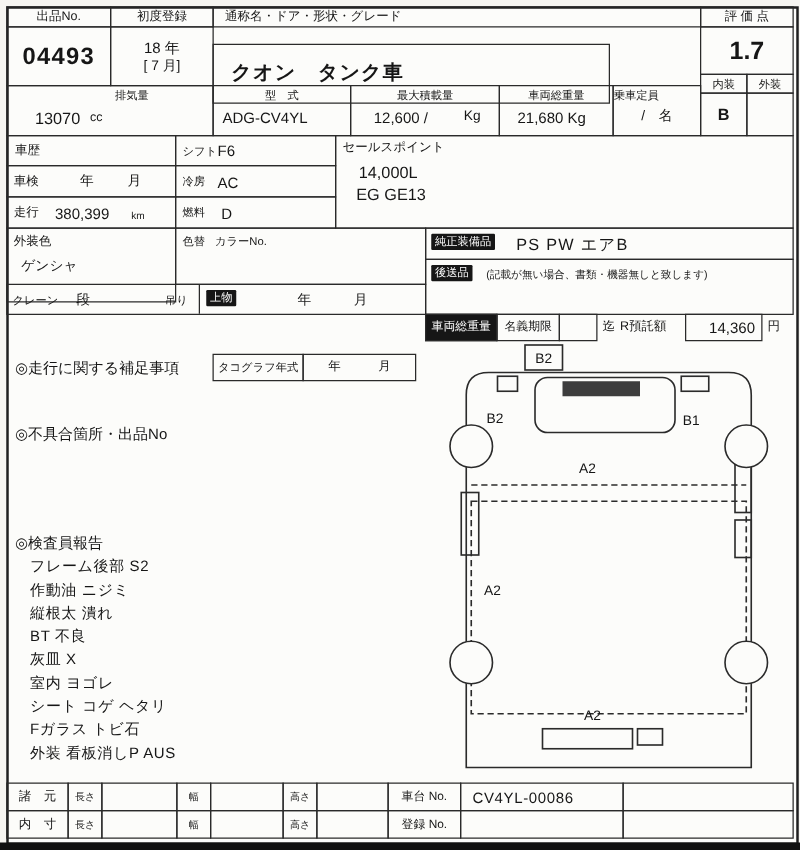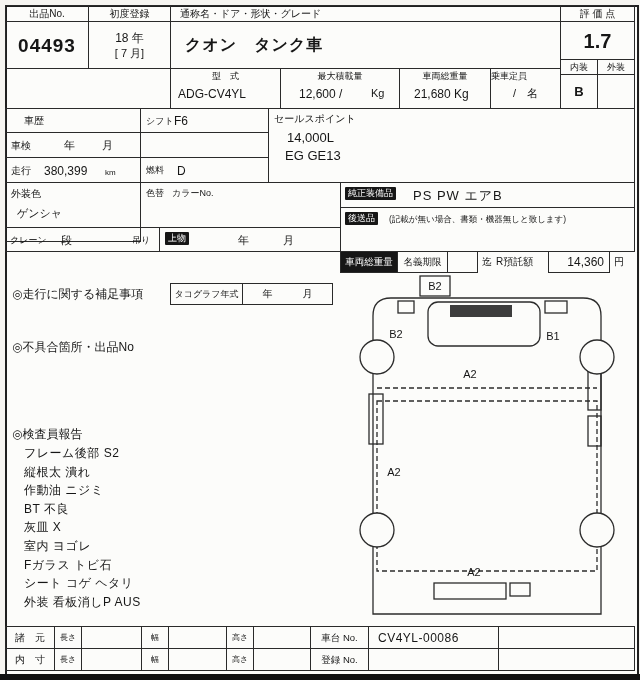--- a/index.html
+++ b/index.html
@@ -3,21 +3,21 @@
 <meta charset="utf-8">
 <style>
   html,body{margin:0;padding:0}
   body{width:640px;height:680px;background:#cfcfcb}
   .sheet{position:relative;width:640px;height:680px;background:#f6f5f1;
          font-family:"Liberation Sans","DejaVu Sans",sans-serif;color:#161616;overflow:hidden}
   .frame{position:absolute;left:5px;top:5px;width:630px;height:667px;
          border:2px solid #1f1f1f;background:#fcfcfa}
   .cell{position:absolute;border:1px solid #2a2a2a;display:flex;align-items:center;
         justify-content:center;font-size:10px;line-height:1;box-sizing:border-box}
-  .cell.left{justify-content:flex-start;padding-left:18px}
+  .cell.left{justify-content:flex-start;padding-left:6px}
   .cell.rel{display:block}
   .cell.col{flex-direction:column;gap:4px}
   .cell.rel>span{position:absolute;white-space:nowrap;line-height:1}
   .txt{position:absolute;white-space:nowrap;line-height:1}
   .tag{background:#161616;color:#fff;padding:2px 3px;border-radius:1px;font-size:9px}
   .blackcell{background:#161616;color:#fff}
   .big{font-size:19px;font-weight:bold;letter-spacing:1px}
   .note-item{font-size:12px;line-height:18.6px;letter-spacing:.5px;white-space:nowrap}
   .diagram{position:absolute}
   .strip{position:absolute;background:#111}
@@ -31,27 +31,32 @@
   <div class="cell" style="left:5px;top:5px;width:84px;height:17px">出品No.</div>
   <div class="cell" style="left:88px;top:5px;width:83px;height:17px">初度登録</div>
   <div class="cell left" style="left:170px;top:5px;width:391px;height:17px;padding-left:9px">通称名・ドア・形状・グレード</div>
   <div class="cell" style="left:560px;top:5px;width:75px;height:17px">評 価 点</div>
 
   <div class="cell big" style="left:5px;top:21px;width:84px;height:48px">04493</div>
   <div class="cell col" style="left:88px;top:21px;width:83px;height:48px">
     <span style="font-size:12px">18 年</span>
     <span style="font-size:11px">[ 7 月]</span>
   </div>
-  <div class="cell left" style="left:170px;top:21px;width:391px;height:48px;padding-left:14px;font-size:16px;font-weight:bold;letter-spacing:1px">クオン　タンク車</div>
+  <div class="cell left" style="left:170px;top:35px;width:318px;height:48px;padding-left:14px;font-size:16px;font-weight:bold;letter-spacing:1px">クオン　タンク車</div>
   <div class="cell" style="left:560px;top:21px;width:75px;height:39px;font-size:20px;font-weight:bold">1.7</div>
   <div class="cell" style="left:560px;top:59px;width:38px;height:16px;font-size:9px">内装</div>
   <div class="cell" style="left:597px;top:59px;width:38px;height:16px;font-size:9px">外装</div>
   <div class="cell" style="left:560px;top:74px;width:38px;height:35px;font-size:13px;font-weight:bold">B</div>
   <div class="cell" style="left:597px;top:74px;width:38px;height:35px"></div>
 
+  <div class="cell rel" style="left:5px;top:68px;width:166px;height:41px">
+    <span style="left:86px;top:3px;font-size:9px">排気量</span>
+    <span style="left:22px;top:19px;font-size:13px">13070</span>
+    <span style="left:66px;top:21px;font-size:10px">cc</span>
+  </div>
   <div class="cell rel" style="left:170px;top:68px;width:111px;height:41px">
     <span style="left:0;right:0;top:3px;font-size:9px;text-align:center">型　式</span>
     <span style="left:7px;top:19px;font-size:12px">ADG-CV4YL</span>
   </div>
   <div class="cell rel" style="left:280px;top:68px;width:120px;height:41px">
     <span style="left:0;right:0;top:3px;font-size:9px;text-align:center">最大積載量</span>
     <span style="left:18px;top:19px;font-size:12px">12,600 /</span>
     <span style="left:90px;top:19px;font-size:11px">Kg</span>
   </div>
   <div class="cell rel" style="left:399px;top:68px;width:92px;height:41px">
@@ -64,20 +69,24 @@
   </div>
 
   <div class="cell left" style="left:5px;top:108px;width:136px;height:25px">車歴</div>
   <div class="cell rel" style="left:140px;top:108px;width:129px;height:25px">
     <span style="left:5px;top:8px;font-size:9px">シフト</span>
     <span style="left:33px;top:6px;font-size:12px">F6</span>
   </div>
   <div class="cell rel" style="left:5px;top:132px;width:136px;height:26px">
     <span style="left:5px;top:8px;font-size:10px">車検</span>
     <span style="left:58px;top:7px;font-size:11px;letter-spacing:8px">年　月</span>
+  </div>
+  <div class="cell rel" style="left:140px;top:132px;width:129px;height:26px">
+    <span style="left:5px;top:8px;font-size:9px">冷房</span>
+    <span style="left:33px;top:7px;font-size:12px">AC</span>
   </div>
   <div class="cell rel" style="left:5px;top:157px;width:136px;height:26px">
     <span style="left:5px;top:8px;font-size:10px">走行</span>
     <span style="left:38px;top:7px;font-size:12px">380,399</span>
     <span style="left:99px;top:11px;font-size:8px">km</span>
   </div>
   <div class="cell rel" style="left:140px;top:157px;width:129px;height:26px">
     <span style="left:5px;top:8px;font-size:9px">燃料</span>
     <span style="left:36px;top:7px;font-size:12px">D</span>
   </div>
@@ -120,27 +129,27 @@
   <div class="cell" style="left:548px;top:251px;width:62px;height:22px;font-size:12px;justify-content:flex-end;padding-right:5px">14,360</div>
   <div class="txt" style="left:614px;top:257px;font-size:10px">円</div>
 
   <div class="txt" style="left:12px;top:288px;font-size:12px">◎走行に関する補足事項</div>
   <div class="cell" style="left:170px;top:283px;width:73px;height:22px;font-size:9px">タコグラフ年式</div>
   <div class="cell" style="left:242px;top:283px;width:91px;height:22px;font-size:10px;letter-spacing:10px;padding-left:10px">年　月</div>
   <div class="txt" style="left:12px;top:341px;font-size:12px">◎不具合箇所・出品No</div>
   <div class="txt" style="left:12px;top:428px;font-size:12px">◎検査員報告</div>
   <div class="txt" style="left:24px;top:444px">
     <div class="note-item">フレーム後部 S2</div>
+    <div class="note-item">作動油 ニジミ</div>
     <div class="note-item">縦根太 潰れ</div>
-    <div class="note-item">作動油 ニジミ</div>
     <div class="note-item">BT 不良</div>
     <div class="note-item">灰皿 X</div>
     <div class="note-item">室内 ヨゴレ</div>
+    <div class="note-item">シート コゲ ヘタリ</div>
     <div class="note-item">Fガラス トビ石</div>
-    <div class="note-item">シート コゲ ヘタリ</div>
     <div class="note-item">外装 看板消しP AUS</div>
   </div>
 
   <svg class="diagram" viewBox="0 0 280 352" style="left:348px;top:270px;width:280px;height:352px">
     <g fill="none" stroke="#2b2b2b" stroke-width="1.3">
       <rect x="72" y="6" width="30" height="20"></rect>
       <path d="M25,46 Q25,28 43,28 H235 Q253,28 253,46 V344 H25 Z"></path>
       <rect x="80" y="32" width="112" height="44" rx="10"></rect>
       <rect x="102" y="35" width="62" height="12" fill="#3d3d3d" stroke="none"></rect>
       <rect x="50" y="31" width="16" height="12"></rect>

